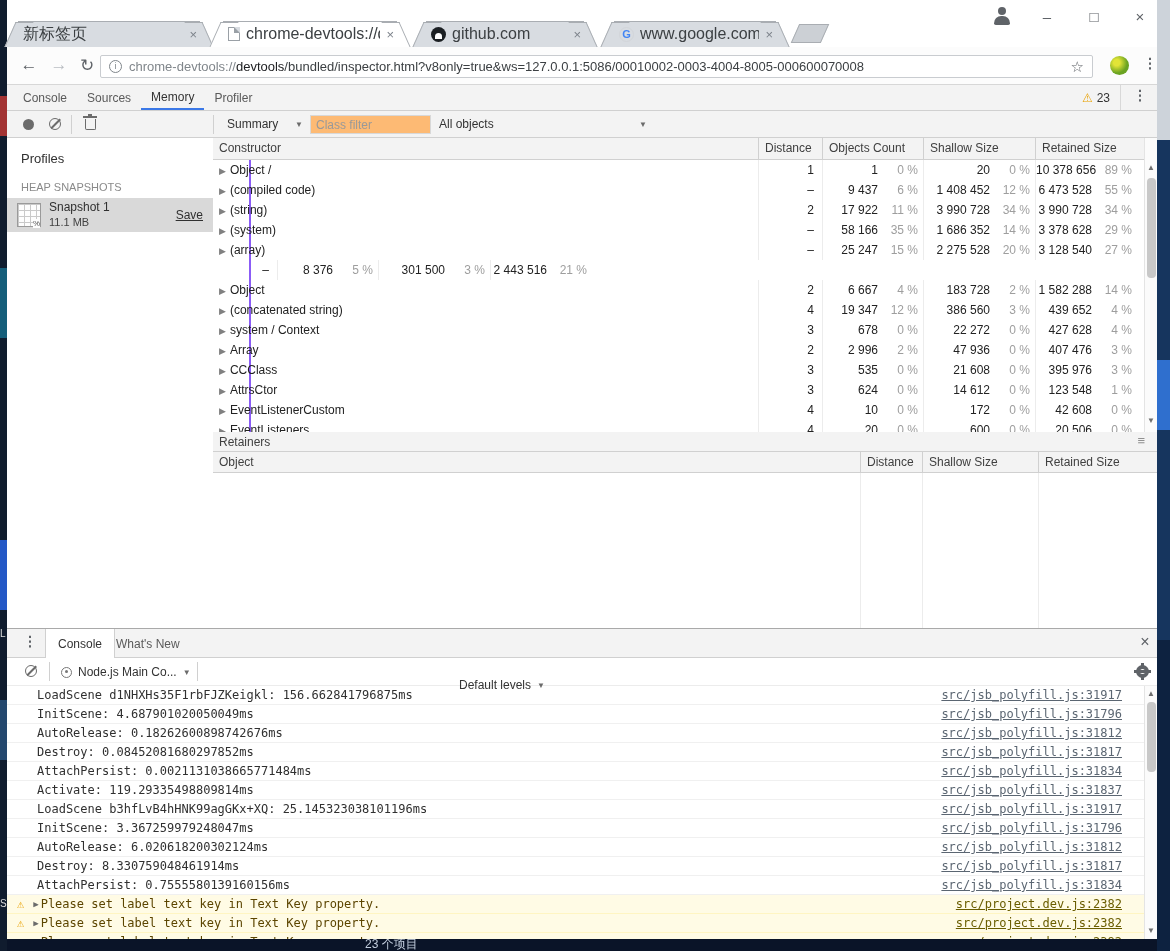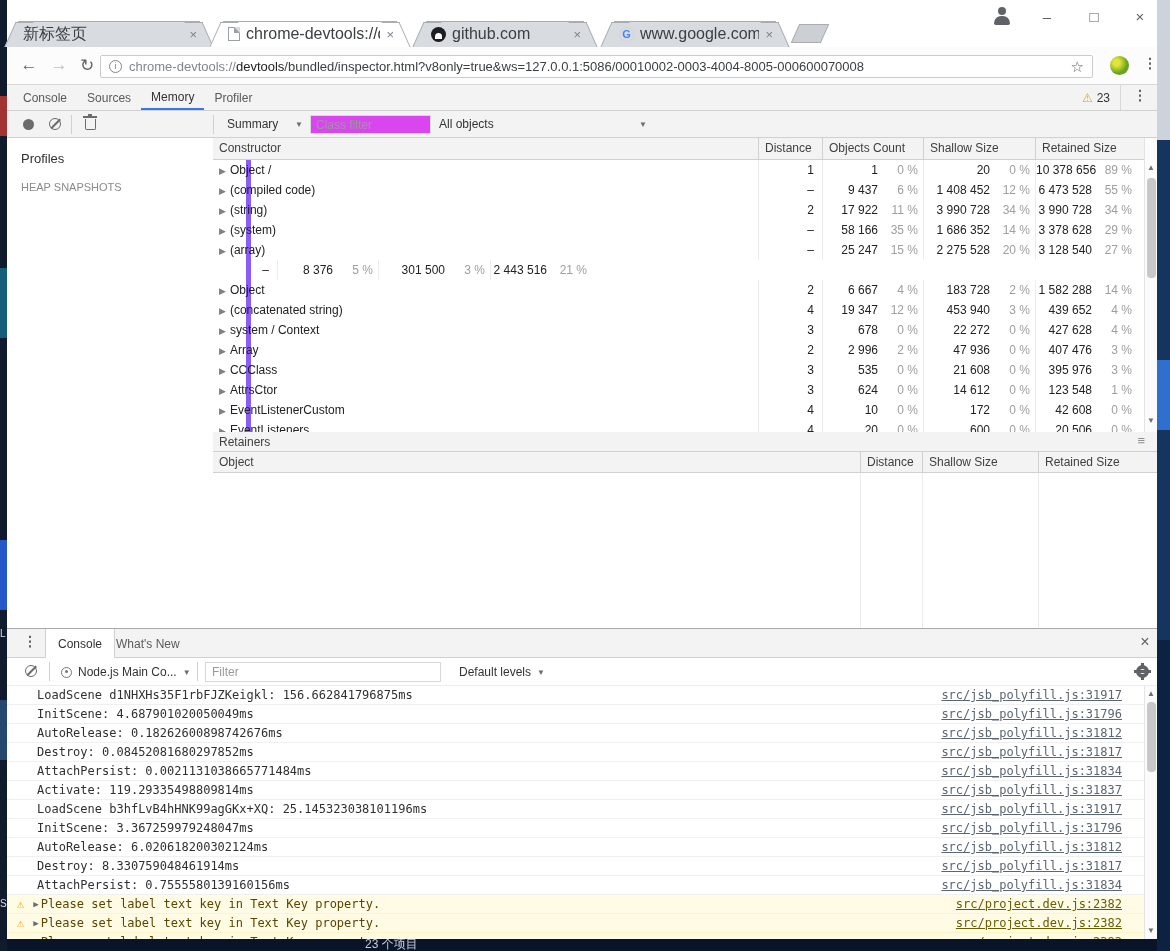--- a/index.html
+++ b/index.html
@@ -66,26 +66,26 @@
   .dt-toolbar{left:0;top:111px;width:1150px;height:27px;background:#f3f3f3;border-bottom:1px solid #d0d0d0}
   .rec-dot{left:16px;top:8px;width:11px;height:11px;border-radius:50%;background:#6b6b6b}
   .clear-ic{left:42px;top:7px;width:12px;height:12px;border:1.5px solid #6b6b6b;border-radius:50%}
   .clear-ic::after{content:"";position:absolute;left:-1px;top:4px;width:13px;height:1.5px;background:#6b6b6b;transform:rotate(-45deg)}
   .tb-sep{top:4px;width:1px;height:19px;background:#d0d0d0}
   .trash{left:78px;top:8px;width:11px;height:11px;border:1.5px solid #6b6b6b;border-top:none;border-radius:0 0 2px 2px}
   .trash::before{content:"";position:absolute;left:-3px;top:-3px;width:14px;height:1.5px;background:#6b6b6b}
   .trash::after{content:"";position:absolute;left:2px;top:-5px;width:4px;height:2px;background:#6b6b6b}
   .ddl{display:flex;align-items:center;gap:8px;color:#333}
   .ddl .arrow{color:#6b6b6b;font-size:8px}
-  .classfilter{left:303px;top:4px;width:121px;height:19px;border:1px solid #d8d8d8;background:#d946ef;font-size:12px;padding:0 5px;color:#333;font-family:"Liberation Sans",sans-serif}
+  .classfilter{left:303px;top:4px;width:121px;height:19px;border:1px solid #d8d8d8;background:#fdba74;font-size:12px;padding:0 5px;color:#333;font-family:"Liberation Sans",sans-serif}
   .classfilter::placeholder{color:#999}
 
   
   .dt-main{left:0;top:138px;width:1150px;height:490px;background:#fff}
-  .sidebar{left:0;top:0;width:244px;height:490px;border-right:5px solid #8b5cf6;background:#fff}
+  .sidebar{left:0;top:0;width:244px;height:490px;border-right:2px solid #8b5cf6;background:#fff}
   .profiles-h{left:14px;top:13px;font-size:13px;color:#303030}
   .heapsnap-h{left:14px;top:43px;font-size:11px;color:#8a8a8a}
   .snap-item{left:0;top:60px;width:206px;height:34px;background:#d9d9d9;display:flex;align-items:center;padding:0 10px;gap:8px}
   .snap-ic{width:24px;height:24px;background:#fdfdfd;border:1px solid #9a9a9a;position:relative;flex:0 0 auto;
     background-image:linear-gradient(#c9c9c9 1px,transparent 1px),linear-gradient(90deg,#c9c9c9 1px,transparent 1px);background-size:6px 6px}
   .snap-ic::after{content:"%";position:absolute;right:0px;bottom:-2px;font-size:8px;color:#555;background:#fdfdfd}
   .snap-name{font-size:12px;color:#303030;line-height:1.25}
   .snap-size{font-size:11px;color:#424242}
   .save-link{margin-left:auto;color:#303030;text-decoration:underline;font-size:12px}
 
@@ -249,20 +249,28 @@
     <div class="abs ddl" style="left:432px;top:6px;width:208px;justify-content:space-between">
       <span>All objects</span>
       <span class="arrow">▼</span>
     </div>
   </div>
 
   <div class="abs dt-main">
     <div class="abs sidebar">
       <div class="abs profiles-h">Profiles</div>
       <div class="abs heapsnap-h">HEAP SNAPSHOTS</div>
+      <div class="abs snap-item">
+        <span class="snap-ic"></span>
+        <span class="snap-name">
+          <span>Snapshot 1</span><br>
+          <span class="snap-size">11.1 MB</span>
+        </span>
+        <a class="save-link">Save</a>
+      </div>
     </div>
 
     <div class="abs grid-head heap-head">
       <div class="gh-cell hw-name">Constructor</div>
       <div class="gh-cell hw-dist">Distance</div>
       <div class="gh-cell hw-cnt">Objects Count</div>
       <div class="gh-cell hw-shal">Shallow Size</div>
       <div class="gh-cell hw-ret">Retained Size</div>
     </div>
     <div class="abs heap-rows">
@@ -378,21 +386,21 @@
           </div>
         </div>
         <div class="hrow">
           <div class="hcell h-name"><span class="caret">▶</span><span class="nm">(concatenated string)</span></div>
           <div class="hcell h-dist">4</div>
           <div class="hcell h-num h-cnt">
             <span class="v">19 347</span>
             <span class="pct">12 %</span>
           </div>
           <div class="hcell h-num h-shal">
-            <span class="v">453 940</span>
+            <span class="v">386 560</span>
             <span class="pct">3 %</span>
           </div>
           <div class="hcell h-num h-ret">
             <span class="v">439 652</span>
             <span class="pct">4 %</span>
           </div>
         </div>
         <div class="hrow">
           <div class="hcell h-name"><span class="caret">▶</span><span class="nm">system / Context</span></div>
           <div class="hcell h-dist">3</div>
@@ -522,22 +530,21 @@
     </div>
     <div class="abs dr-toolbar">
       <span class="abs clear-ic" style="left:18px;top:7px"></span>
       <span class="abs tb-sep" style="left:42px"></span>
       <div class="abs ddl" style="left:54px;top:7px;width:130px;gap:6px">
         <span class="ctx-ic"></span>
         <span>Node.js Main Co...</span>
         <span class="arrow">▼</span>
       </div>
       <span class="abs tb-sep" style="left:190px"></span>
-      <input class="abs filterbox" placeholder="Filter" style="">
-      <div class="abs ddl" style="left:452px;top:7px;gap:6px">
+      <div class="abs ddl" style="left:452px;top:20px;gap:6px">
         <span>Default levels</span>
         <span class="arrow">▼</span>
       </div>
     </div>
     <span class="gear">
         <i></i>
       </span>
     <div class="abs cons-msgs">
         <div class="cmsg log">
           <span class="mtext">LoadScene d1NHXHs35F1rbFJZKeigkl: 156.662841796875ms</span>

